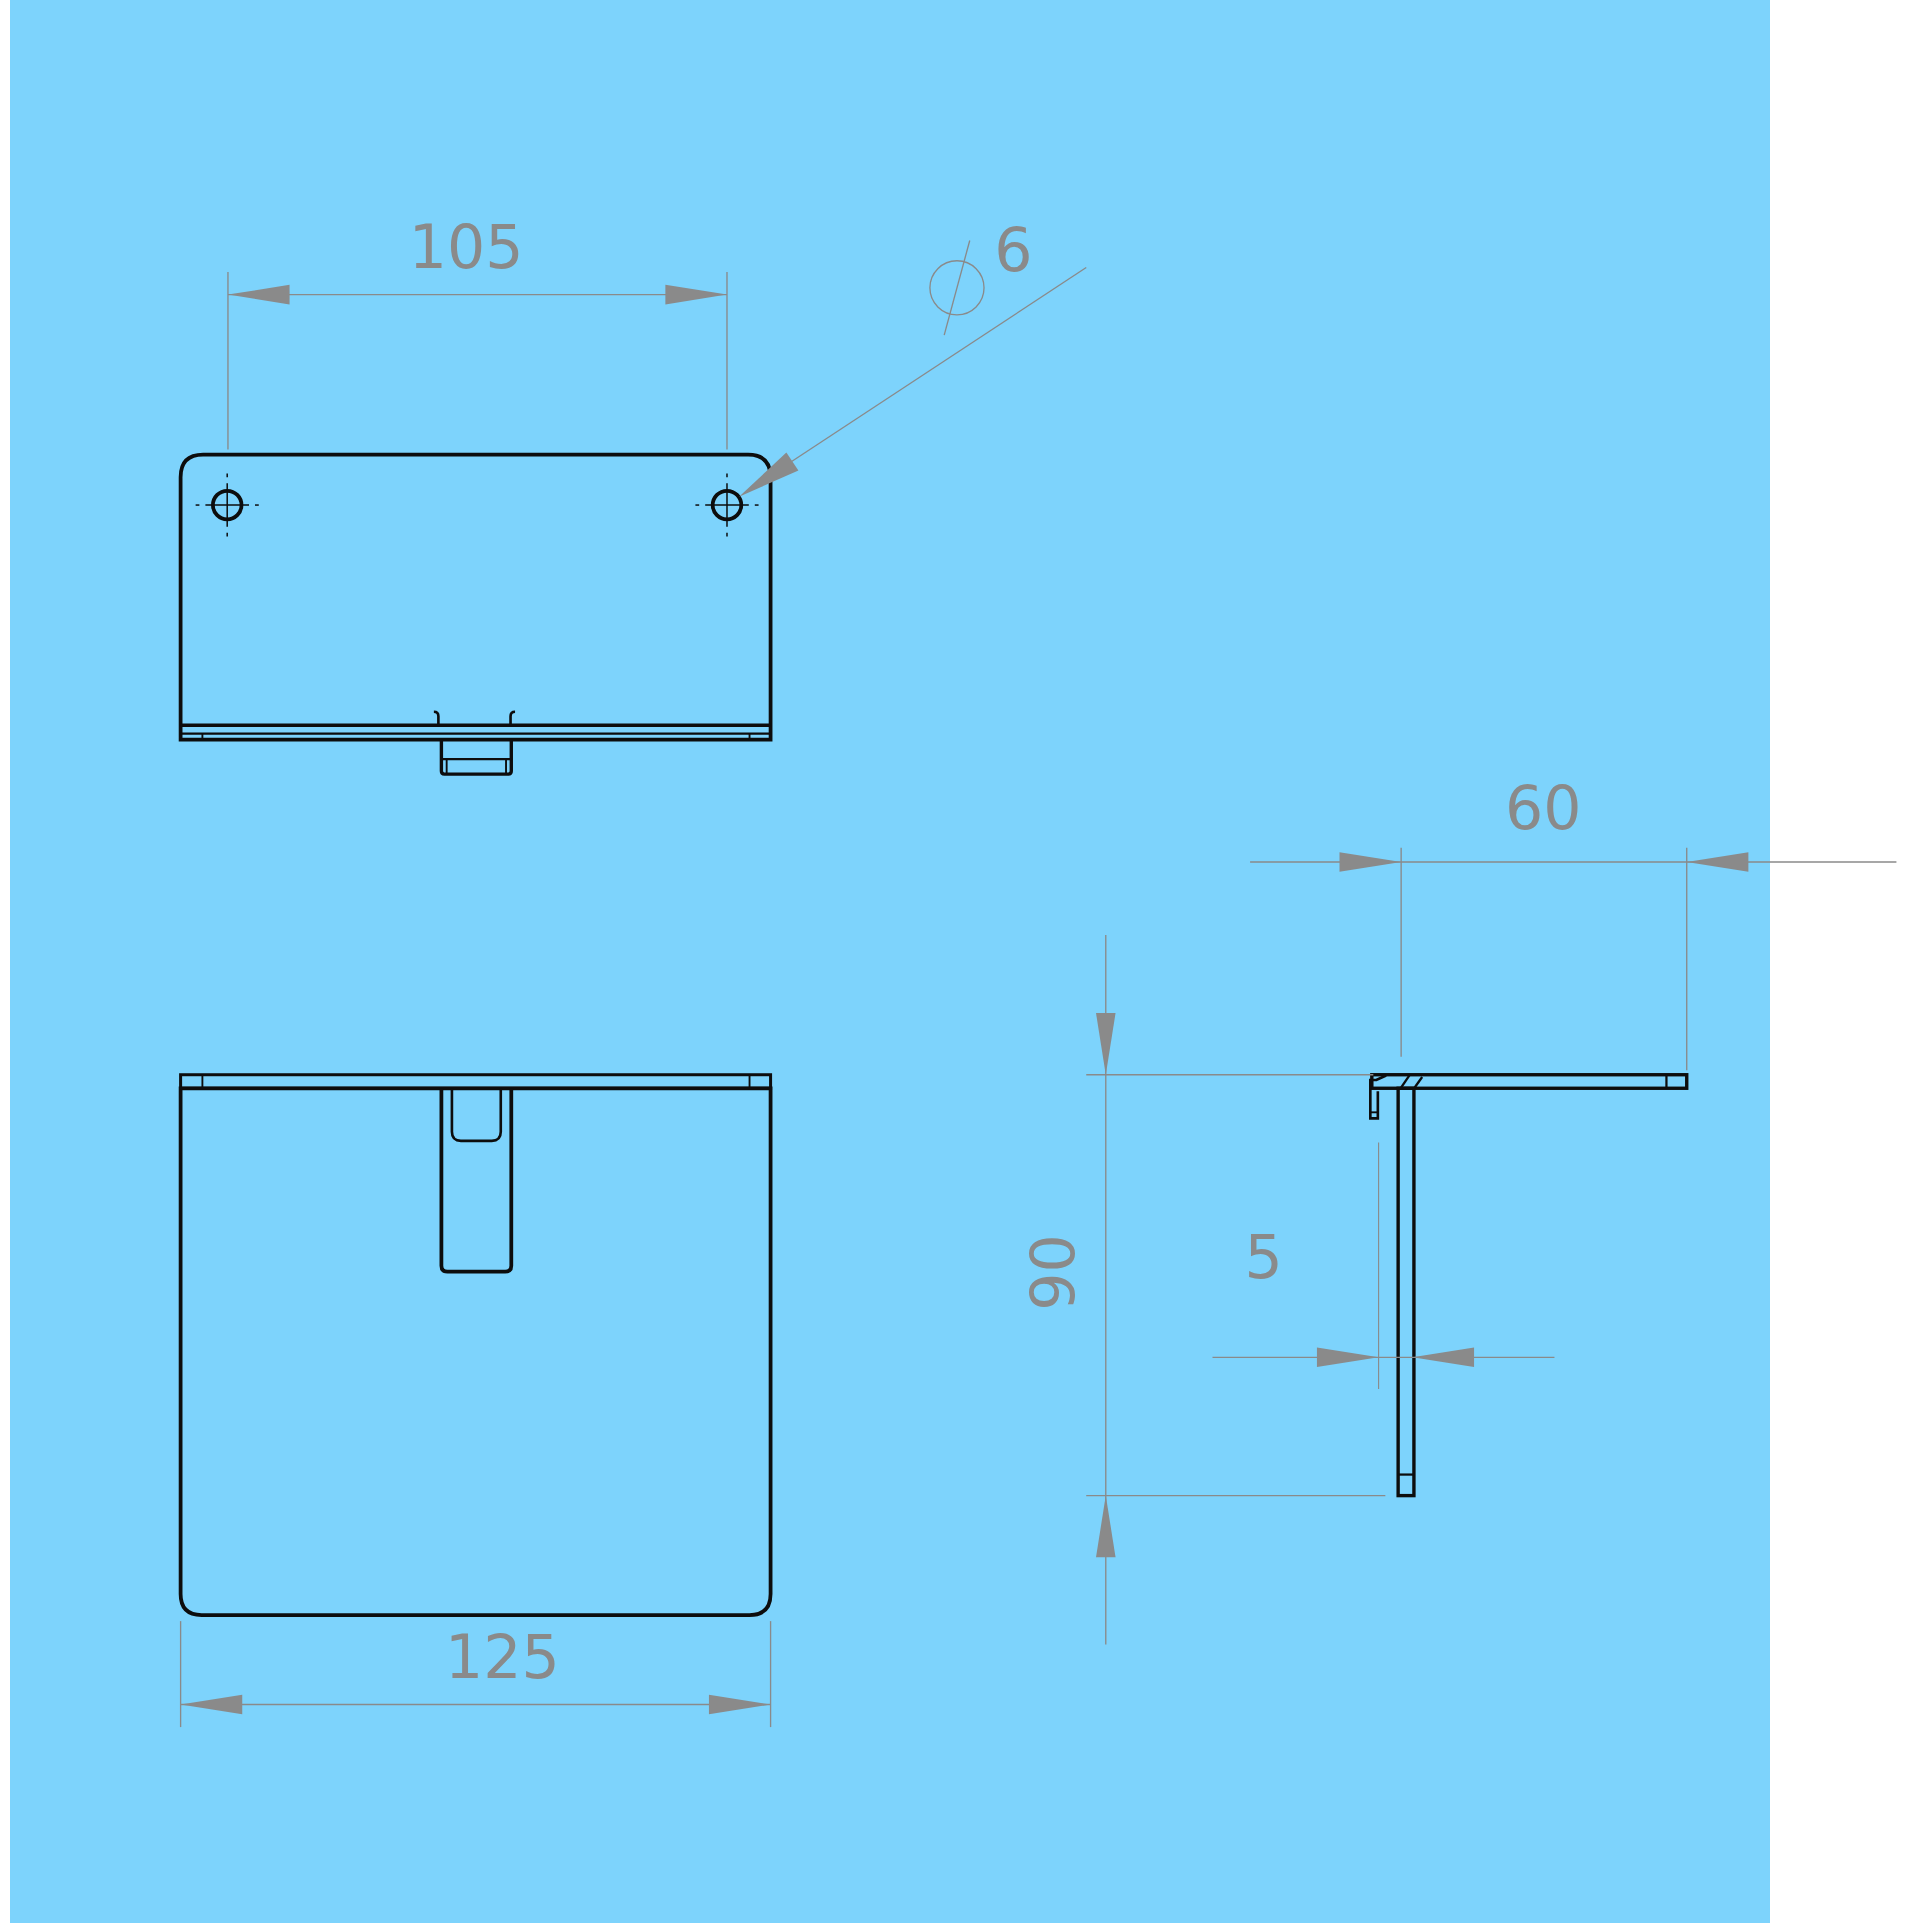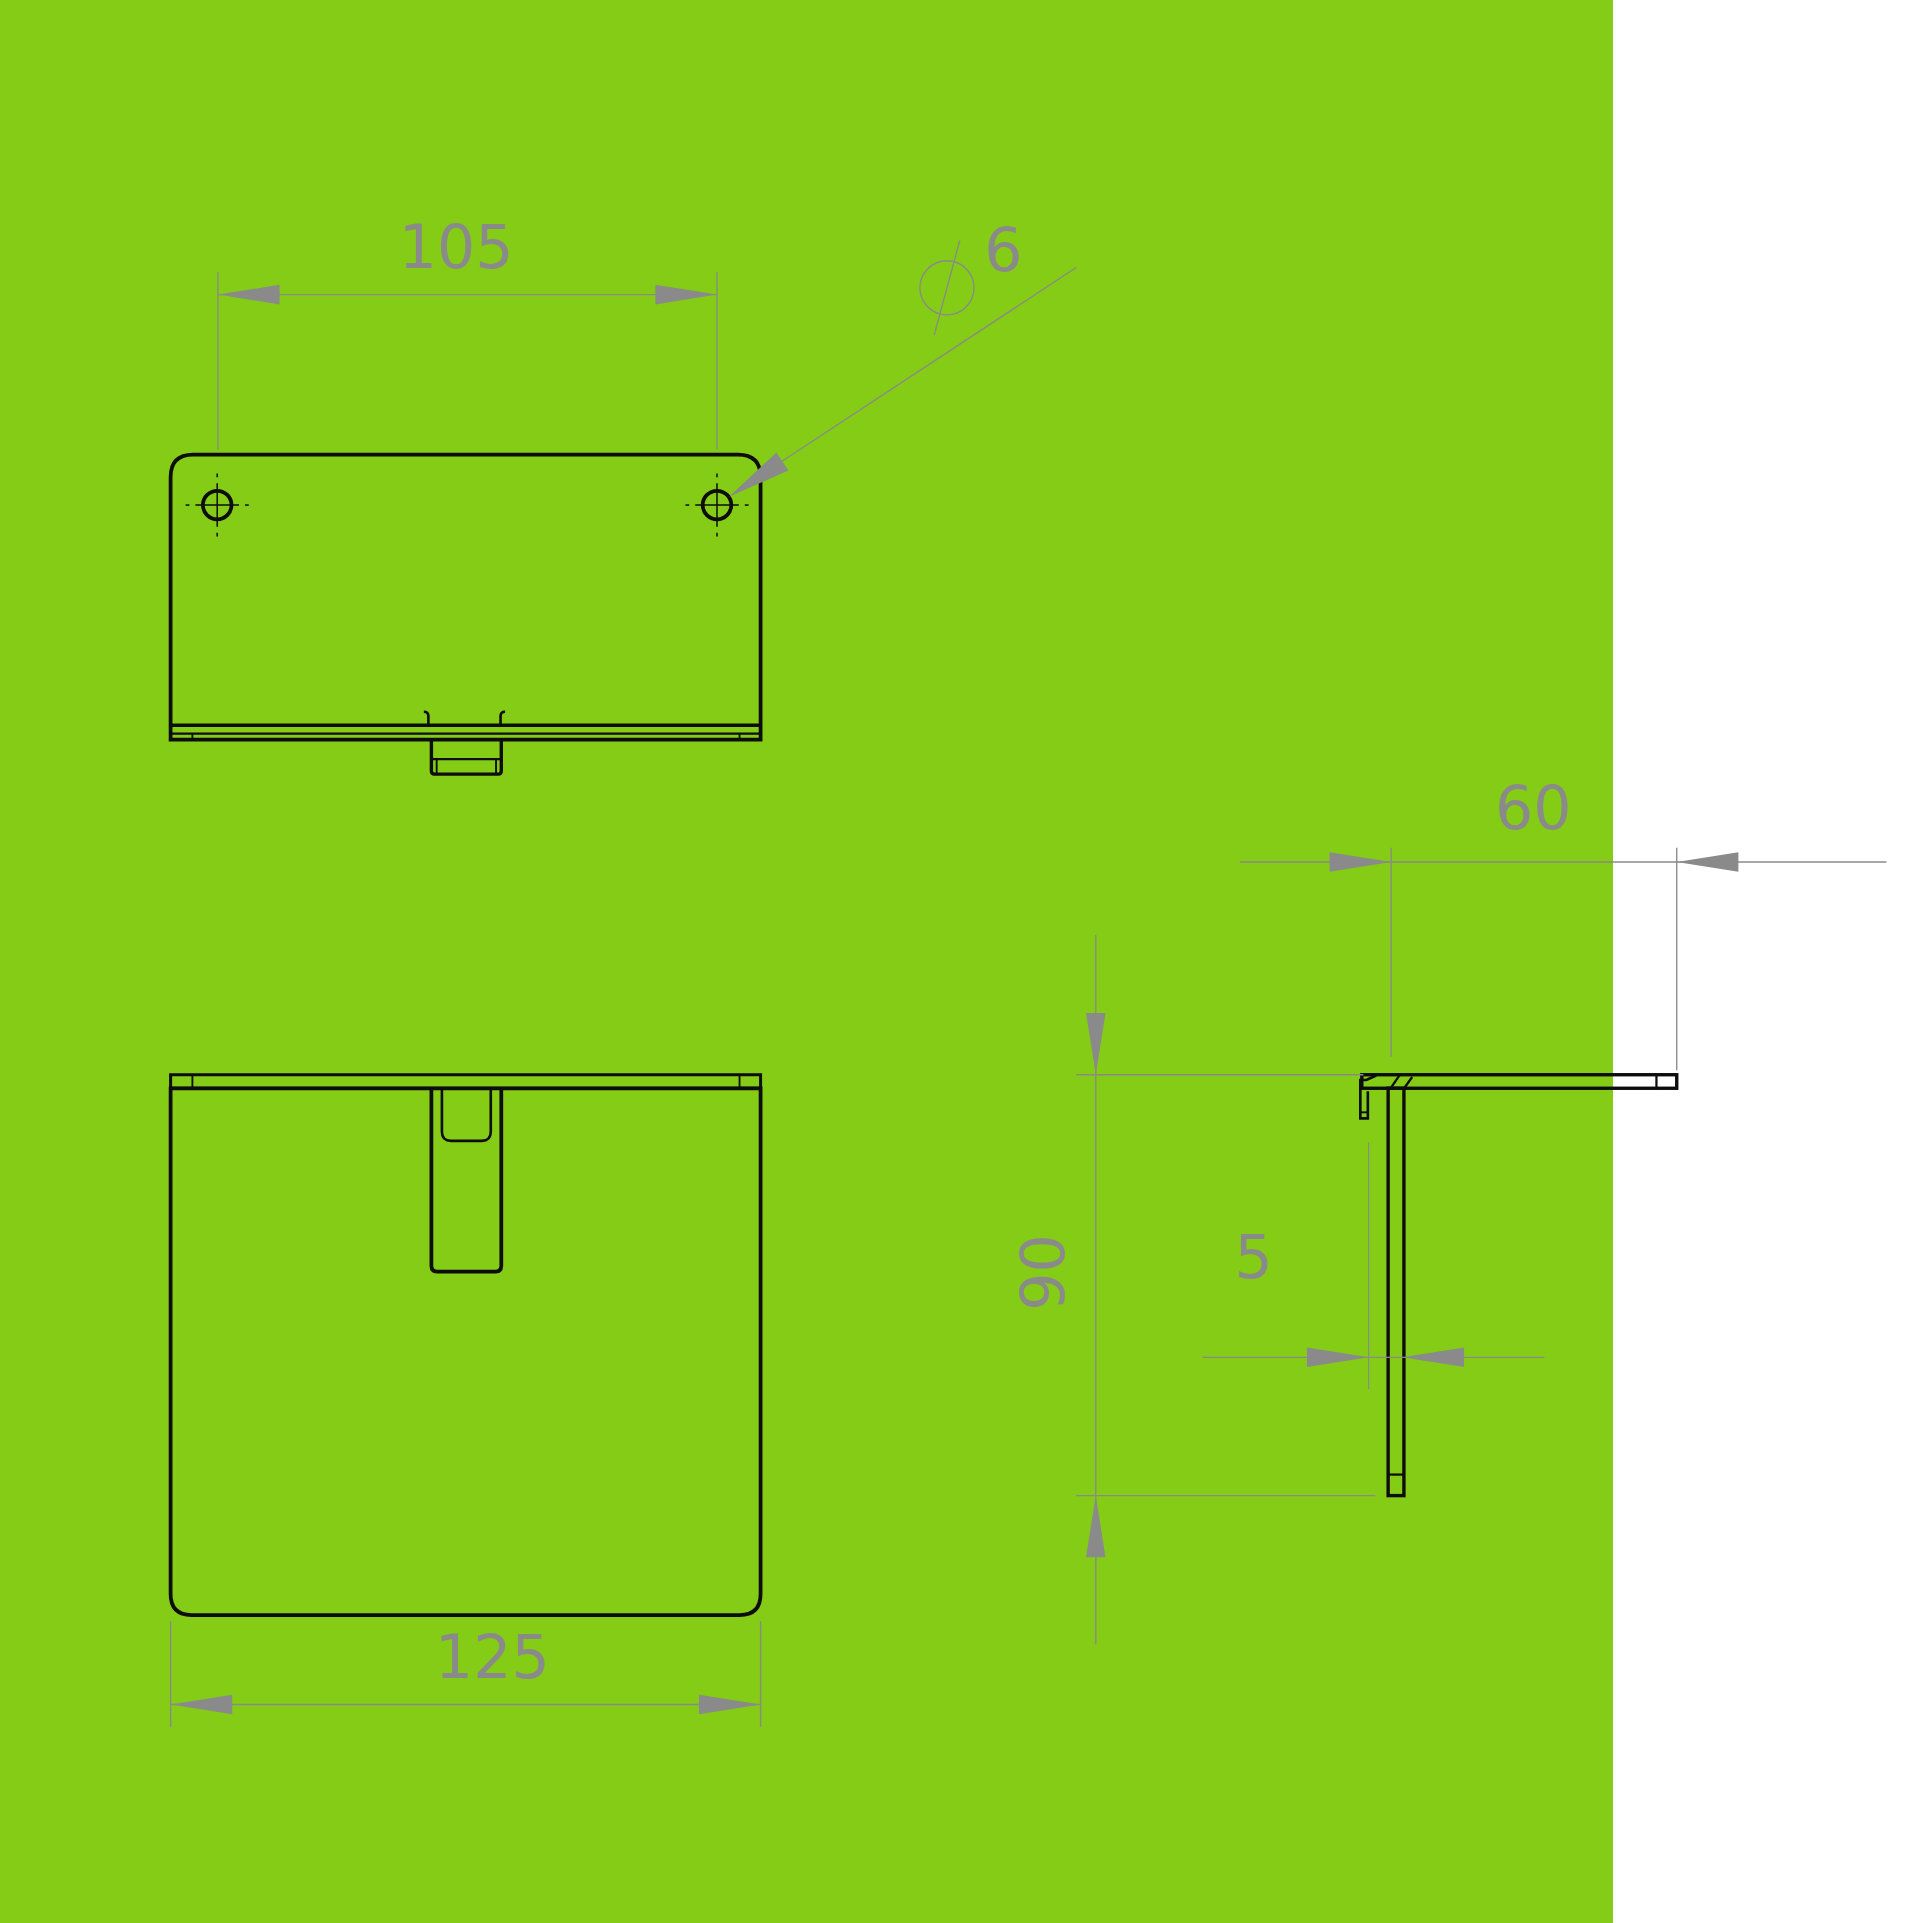--- a/index.html
+++ b/index.html
@@ -1,16 +1,16 @@
 <!DOCTYPE html>
 <html style="font-size:12px"><head>
 <meta charset="utf-8">
 <style>
   html,body{margin:0;padding:0;background:#ffffff;width:1924px;height:1924px;overflow:hidden;}
-  .canvas{position:relative;width:1613px;height:1924px;background:#84cc16;}
+  .canvas{position:relative;width:1760px;height:1924px;background:#7dd3fc;margin-left:10px;}
   svg{position:absolute;left:0;top:0;}
   text{font-family:"DejaVu Sans","Liberation Sans",sans-serif;}
   .dimtxt{font-size:80px;fill:#8a8a8a;}
 </style>
 </head>
 <body>
 
 <div class="canvas">
 <svg width="1924" height="1924" viewBox="0 0 2560 2560">
 

